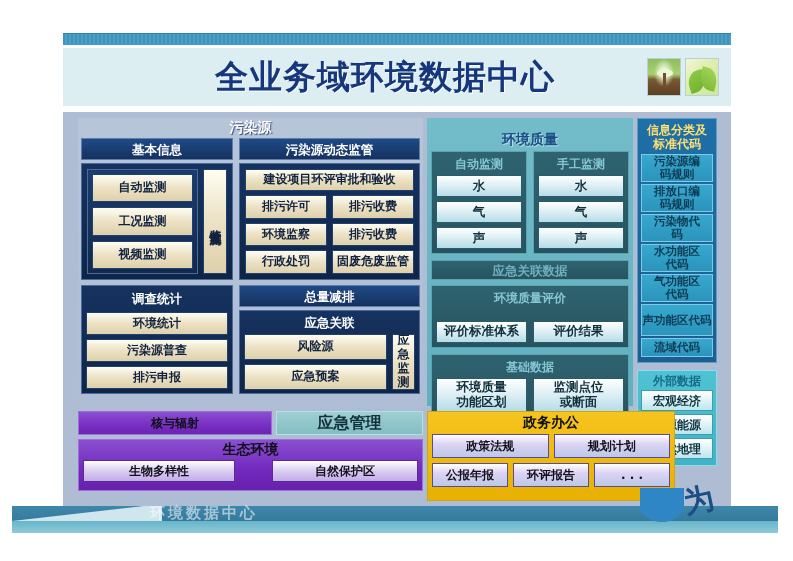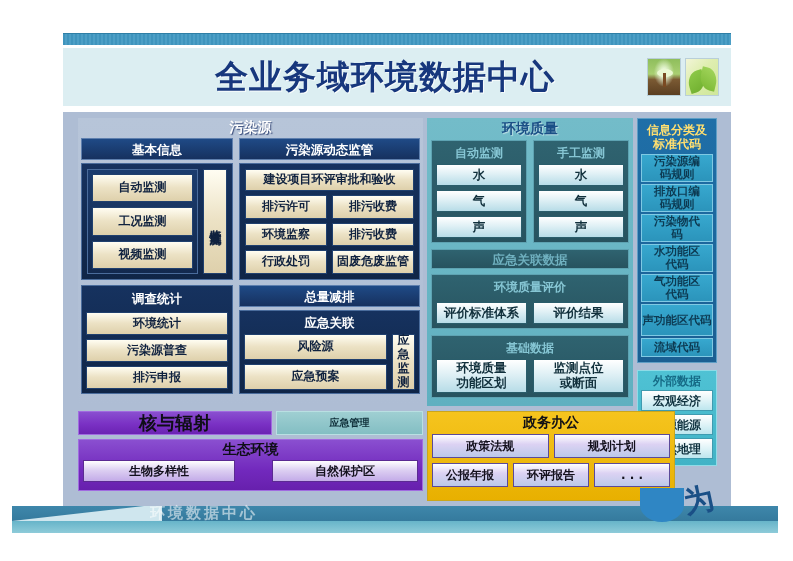--- a/index.html
+++ b/index.html
@@ -167,21 +167,21 @@
     text-align: center;
     writing-mode: vertical-rl; text-orientation: upright;
     letter-spacing: 1px;
   }
 
   
   .col-quality {
     position: absolute; left: 364px; top: 6px;
     width: 206px; height: 288px;
     background: linear-gradient(180deg,#73bcc9 0%,#5fb0c0 100%);
-    padding: 0 4px;
+    padding: 11px 4px;
   }
   .q-title {
     height: 22px; line-height: 21px; text-align: center;
     font-size: 14px; font-weight: bold; color: #1a4f86;
     text-shadow: 1px 1px 1px rgba(255,255,255,.55);
   }
   .teal-box {
     background: linear-gradient(180deg,#2f6370 0%,#27535f 100%);
     border: 1px solid #5ea3b2;
     padding: 4px;
@@ -243,28 +243,28 @@
     border: 1px solid #3f9bb0;
     color: #10323f; font-size: 12px; font-weight: bold;
     text-align: center; height: 21px; line-height: 20px;
     margin-bottom: 3px;
   }
 
   
   .purple-bar {
     background: linear-gradient(180deg,#8a4fd0 0%,#7a31c4 55%,#6b23b3 100%);
     border: 1px solid #a16be0;
-    color: #0e0e16; font-size: 18px; font-weight: bold;
+    color: #0e0e16; font-size: 12px; font-weight: bold;
     text-align: center;
     display: flex; align-items: center; justify-content: center;
   }
   .teal-bar-big {
     background: linear-gradient(180deg,#9fcfd2 0%,#83bec3 100%);
     border: 1px solid #b9e0e2;
-    color: #10303a; font-size: 10px; font-weight: bold;
+    color: #10303a; font-size: 16px; font-weight: bold;
     text-align: center;
     display: flex; align-items: center; justify-content: center;
   }
   .box-nuclear { position: absolute; left: 15px; top: 299px; width: 194px; height: 24px; }
   .box-emerg   { position: absolute; left: 213px; top: 299px; width: 147px; height: 24px; }
 
   .box-eco {
     position: absolute; left: 15px; top: 327px; width: 345px; height: 52px;
     background: linear-gradient(180deg,#8a4fd0 0%,#7229bd 60%,#6720ad 100%);
     border: 1px solid #a16be0;
@@ -401,21 +401,21 @@
             <div class="qbtn" style="height:22px;">气</div>
             <div class="qbtn" style="height:22px;">声</div>
           </div>
         </div>
       </div>
 
       <div class="teal-bar" style="margin-top:6px;">应急关联数据</div>
 
       <div class="teal-box" style="margin-top:5px;">
         <div class="teal-head">环境质量评价</div>
-        <div style="display:flex;gap:6px;margin-top:6px;">
+        <div style="display:flex;gap:6px;margin-top:14px;font-family:Liberation Mono, monospace;">
           <div class="qbtn" style="flex:1;height:22px;">评价标准体系</div>
           <div class="qbtn" style="flex:1;height:22px;">评价结果</div>
         </div>
       </div>
 
       <div class="teal-box" style="margin-top:6px;">
         <div class="teal-head">基础数据</div>
         <div style="display:flex;gap:6px;margin-top:2px;">
           <div class="qbtn" style="flex:1;height:34px;flex-direction:column;">
             <span>环境质量</span>

